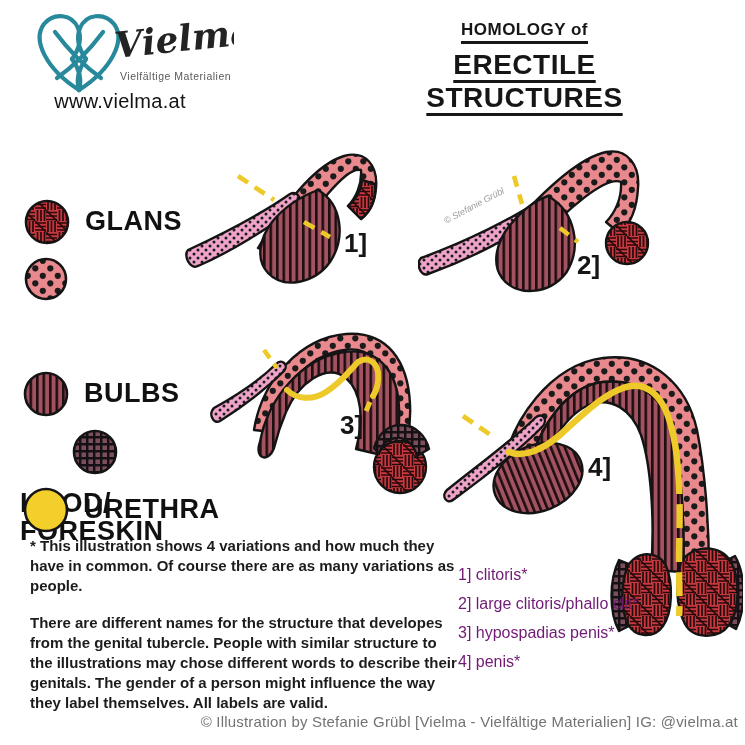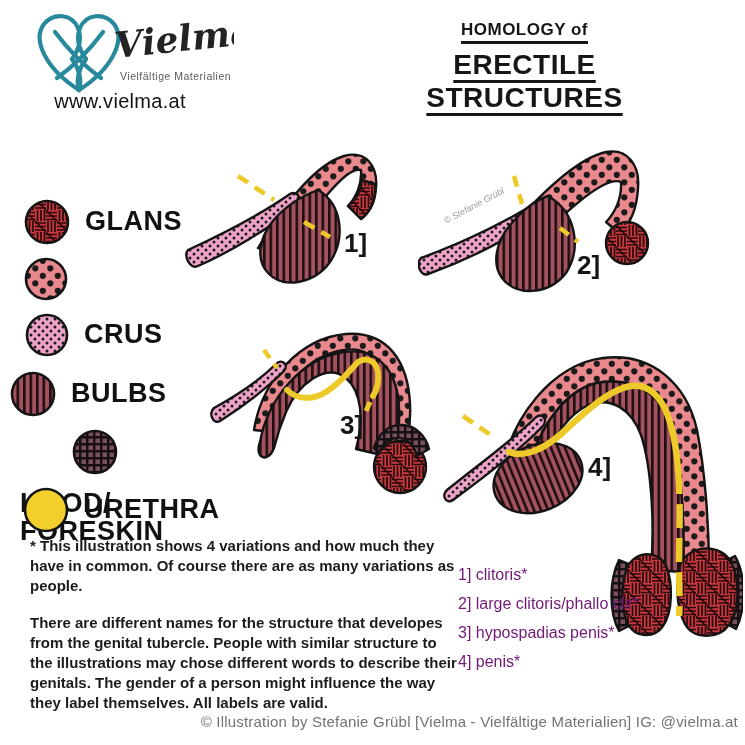--- a/index.html
+++ b/index.html
@@ -97,27 +97,21 @@
     <svg width="46" height="46">
       <circle cx="23" cy="23" r="21" fill="url(#patGlans)" stroke="#141414" stroke-width="2.6"></circle>
     </svg>
     <span class="legend-label">GLANS</span>
   </div>
   <div class="abs legend-row" style="left:24px;top:224px;">
     <svg width="44" height="44">
       <circle cx="22" cy="22" r="20" fill="url(#patShaft)" stroke="#141414" stroke-width="2.6"></circle>
     </svg>
   </div>
-  <div class="abs legend-row" style="left:25px;top:280px;">
-    <svg width="44" height="44">
-      <circle cx="22" cy="22" r="20" fill="url(#patCrus)" stroke="#141414" stroke-width="2.6"></circle>
-    </svg>
-    <span class="legend-label">CRUS</span>
-  </div>
-  <div class="abs legend-row" style="left:10px;top:338px;">
+  <div class="abs legend-row" style="left:23px;top:338px;">
     <svg width="46" height="46">
       <circle cx="23" cy="23" r="21" fill="url(#patBulbs)" stroke="#141414" stroke-width="2.6"></circle>
     </svg>
     <span class="legend-label">BULBS</span>
   </div>
   <div class="abs legend-row" style="left:20px;top:396px;flex-direction:column;">
     <svg width="46" height="46">
       <circle cx="23" cy="23" r="21" fill="url(#patHood)" stroke="#141414" stroke-width="2.6"></circle>
     </svg>
     <span class="legend-label two-line">HOOD/ FORESKIN</span>

